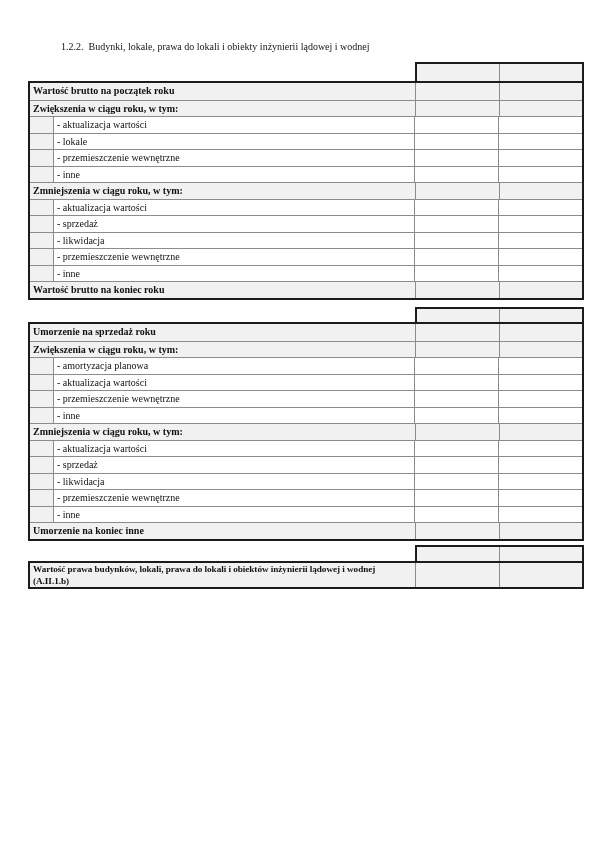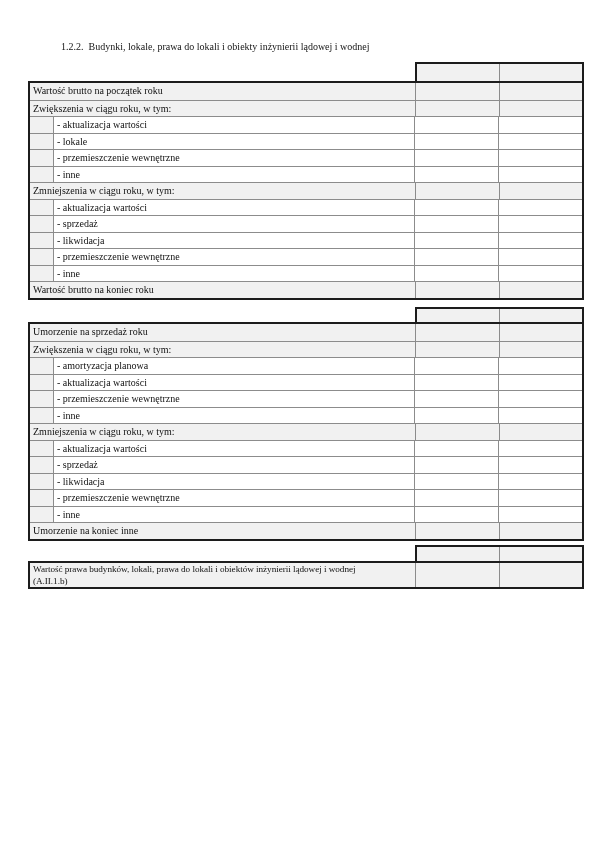--- a/index.html
+++ b/index.html
@@ -54,21 +54,21 @@
     overflow: hidden;
   }
   .row:first-child { border-top: none; }
   .row .lbl {
     width: 385px;
     padding: 1px 2px 0 3px;
     line-height: 14px;
     white-space: nowrap;
     overflow: hidden;
   }
-  .row.section .lbl { font-weight: normal; background: var(--shade, #f1f1f1); }
+  .row.section .lbl { font-weight: bold; background: var(--shade, #f1f1f1); }
   .row.item .indent {
     width: 24px;
     background: var(--shade, #f1f1f1);
     border-right: 1px solid var(--border-light, #8c8c8c);
   }
   .row.item .lbl { width: 360px; font-family: Liberation Serif, serif; }
   .row .d1 { width: 84px; border-left: 1px solid var(--border-light, #8c8c8c); }
   .row .d2 { flex: 1;   border-left: 1px solid var(--border-light, #8c8c8c); }
   .row.section .d1, .row.section .d2 { background: var(--shade, #f1f1f1); }
 

